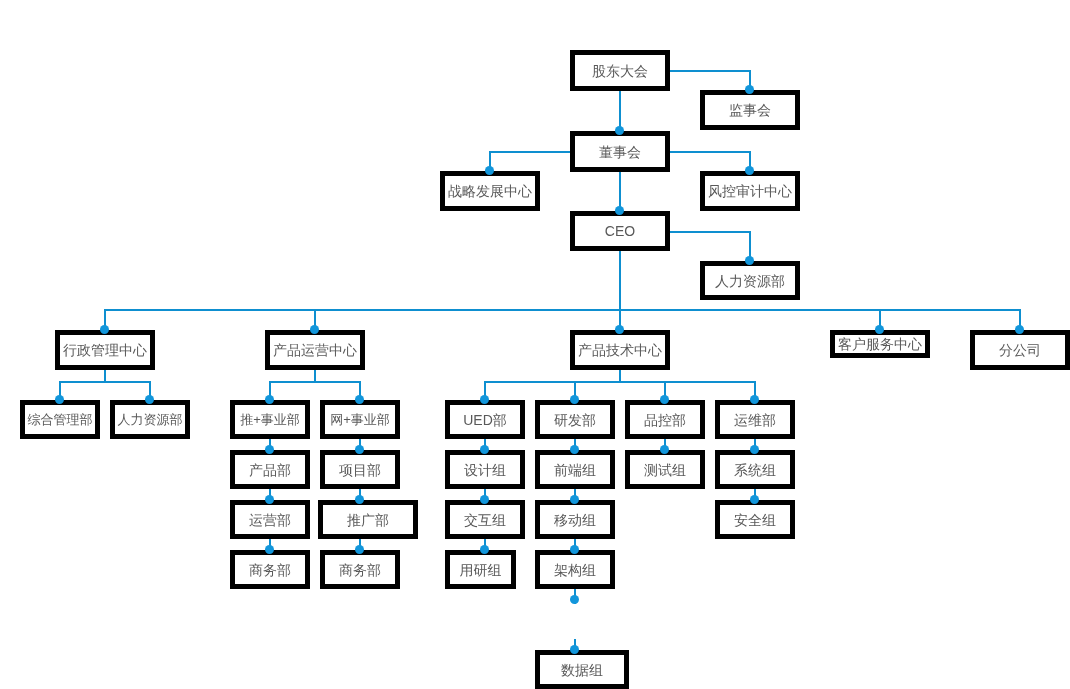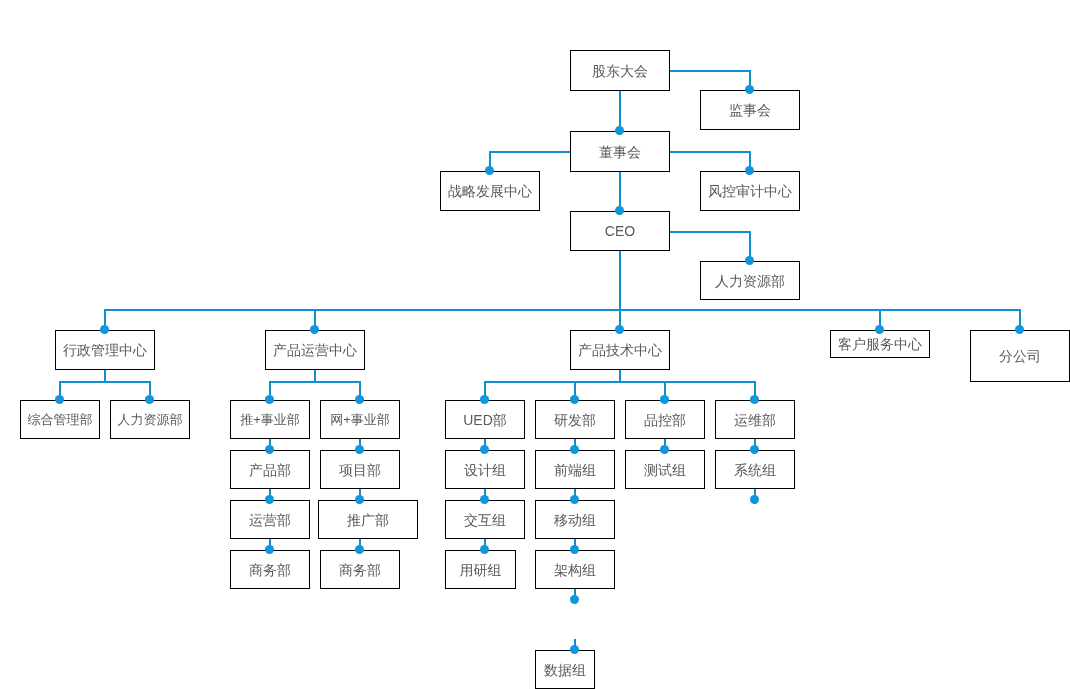--- a/index.html
+++ b/index.html
@@ -13,21 +13,21 @@
   #org-chart {
     position: relative;
     width: 1070px;
     height: 689px;
     background: #ffffff;
     overflow: hidden;
   }
   .node {
     position: absolute;
     box-sizing: border-box;
-    border: 1px solid #000000;
+    border: 5px solid #000000;
     background: #ffffff;
     color: #595959;
     font-size: 14px;
     line-height: 1;
     display: flex;
     align-items: center;
     justify-content: center;
     text-align: center;
     white-space: nowrap;
     z-index: 3;
@@ -166,21 +166,21 @@
   <div class="node" style="left:570px; top:131px; width:100px; height:41px;">董事会</div>
   <div class="node" style="left:440px; top:171px; width:100px; height:40px;">战略发展中心</div>
   <div class="node" style="left:700px; top:171px; width:100px; height:40px;">风控审计中心</div>
   <div class="node" style="left:570px; top:211px; width:100px; height:40px;">CEO</div>
   <div class="node" style="left:700px; top:261px; width:100px; height:39px;">人力资源部</div>
 
   <div class="node" style="left:55px; top:330px; width:100px; height:40px;">行政管理中心</div>
   <div class="node" style="left:265px; top:330px; width:100px; height:40px;">产品运营中心</div>
   <div class="node" style="left:570px; top:330px; width:100px; height:40px;">产品技术中心</div>
   <div class="node" style="left:830px; top:330px; width:100px; height:28px;">客户服务中心</div>
-  <div class="node" style="left:970px; top:330px; width:100px; height:52px;">分公司</div>
+  <div class="node" style="left:970px; top:330px; width:100px; height:40px;">分公司</div>
 
   <div class="node small" style="left:20px; top:400px; width:80px; height:39px;">综合管理部</div>
   <div class="node small" style="left:110px; top:400px; width:80px; height:39px;">人力资源部</div>
 
   <div class="node small" style="left:230px; top:400px; width:80px; height:39px;">推+事业部</div>
   <div class="node small" style="left:320px; top:400px; width:80px; height:39px;">网+事业部</div>
   <div class="node" style="left:230px; top:450px; width:80px; height:39px;">产品部</div>
   <div class="node" style="left:320px; top:450px; width:80px; height:39px;">项目部</div>
   <div class="node" style="left:230px; top:500px; width:80px; height:39px;">运营部</div>
   <div class="node" style="left:318px; top:500px; width:100px; height:39px;">推广部</div>
@@ -192,18 +192,19 @@
   <div class="node" style="left:625px; top:400px; width:80px; height:39px;">品控部</div>
   <div class="node" style="left:715px; top:400px; width:80px; height:39px;">运维部</div>
 
   <div class="node" style="left:445px; top:450px; width:80px; height:39px;">设计组</div>
   <div class="node" style="left:535px; top:450px; width:80px; height:39px;">前端组</div>
   <div class="node" style="left:625px; top:450px; width:80px; height:39px;">测试组</div>
   <div class="node" style="left:715px; top:450px; width:80px; height:39px;">系统组</div>
 
   <div class="node" style="left:445px; top:500px; width:80px; height:39px;">交互组</div>
   <div class="node" style="left:535px; top:500px; width:80px; height:39px;">移动组</div>
+  <div class="node" style="left:715px; top:500px; width:80px; height:39px;">安全组</div>
 
   <div class="node" style="left:445px; top:550px; width:71px; height:39px;">用研组</div>
   <div class="node" style="left:535px; top:550px; width:80px; height:39px;">架构组</div>
-  <div class="node" style="left:535px; top:650px; width:60px; height:39px;">数据组</div>
+  <div class="node" style="left:535px; top:650px; width:94px; height:39px;">数据组</div>
 
 </div>
 
 </body></html>

